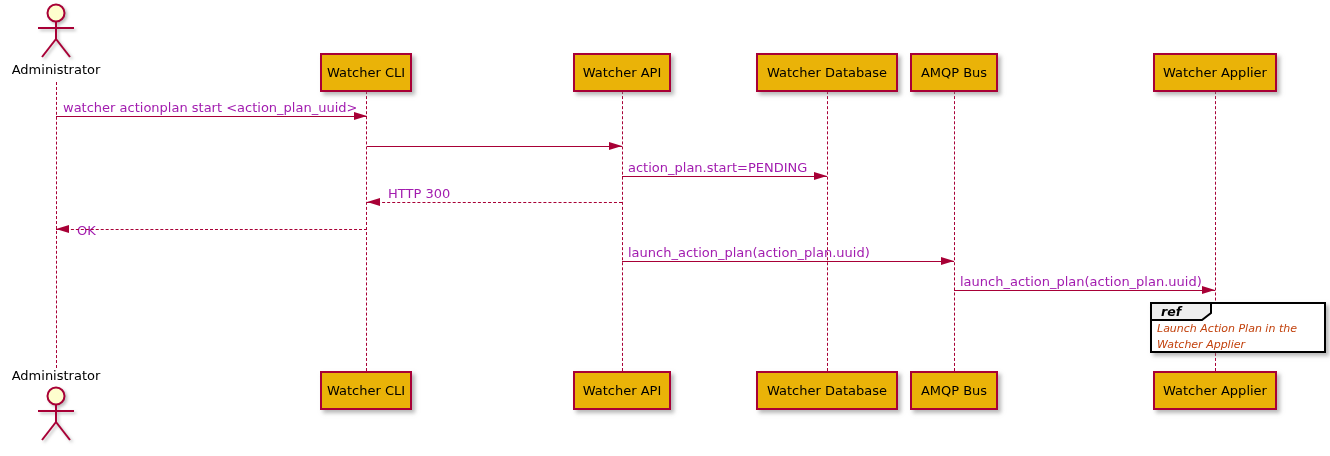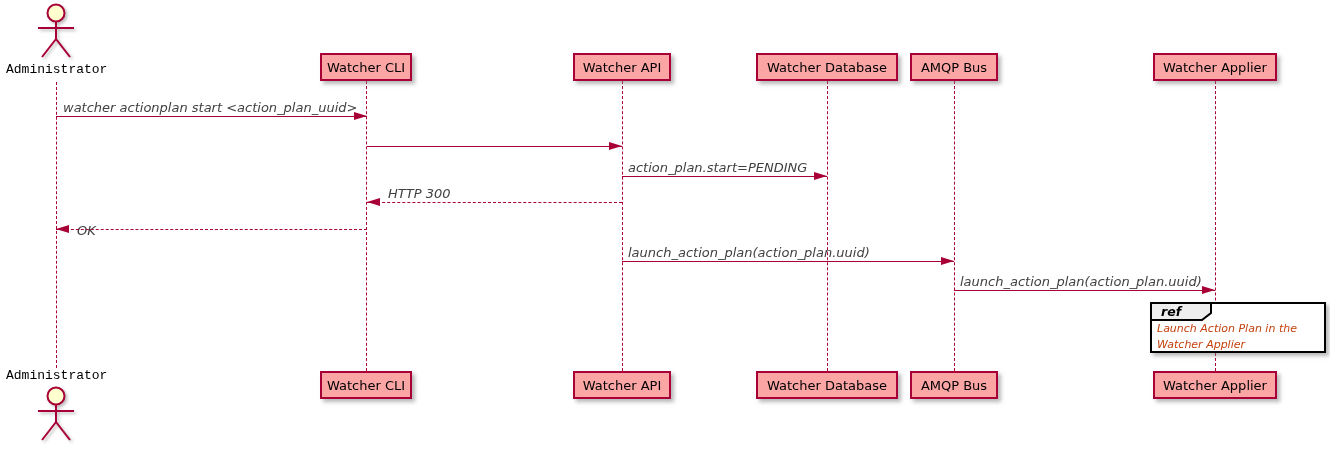--- a/index.html
+++ b/index.html
@@ -1,25 +1,25 @@
 <!DOCTYPE html>
 <html><head>
 <meta charset="utf-8">
 <style>
   html,body{margin:0;padding:0;background:#ffffff;}
   .canvas{position:relative;width:1330px;height:456px;background:#ffffff;
           font-family:"DejaVu Sans",sans-serif;overflow:hidden;}
   .lifeline{position:absolute;width:0;border-left:1px dashed #A80036;}
-  .pbox{position:absolute;height:28px;background:#fca5a5;border:2px solid #A80036;
+  .pbox{position:absolute;height:39px;background:#eab308;border:2px solid #A80036;
         box-shadow:3px 3px 4px rgba(125,125,125,0.55);
         display:flex;align-items:center;justify-content:center;
         font-size:13px;color:#000;box-sizing:border-box;white-space:nowrap;}
-  .actor-label{position:absolute;font-size:13px;color:#000;text-align:center;white-space:nowrap;font-family:Liberation Mono, monospace;}
+  .actor-label{position:absolute;font-size:13px;color:#000;text-align:center;white-space:nowrap;}
   .actor-svg{position:absolute;filter:drop-shadow(2.5px 2.5px 1.5px rgba(125,125,125,0.5));}
-  .mlabel{position:absolute;font-size:13px;color:#404040;white-space:nowrap;height:16px;line-height:16px;font-style:italic;}
+  .mlabel{position:absolute;font-size:13px;color:#a21caf;white-space:nowrap;height:16px;line-height:16px;}
   .mline{position:absolute;height:0;}
   .mline.solid{border-top:1.6px solid #A80036;}
   .mline.dashed{border-top:1.3px dashed #A80036;}
   .ahead{position:absolute;width:0;height:0;border-top:4.5px solid transparent;border-bottom:4.5px solid transparent;}
   .ahead.right{border-left:13px solid #A80036;}
   .ahead.left{border-right:13px solid #A80036;}
   .ref{position:absolute;background:#ffffff;border:2px solid #000;box-sizing:border-box;
        box-shadow:3px 3px 4px rgba(125,125,125,0.55);font-style:italic;}
   .ref-tab{position:absolute;left:-2px;top:-2px;}
   .ref-kw{position:absolute;left:9px;top:0px;font-weight:bold;font-size:12.5px;color:#000;}

